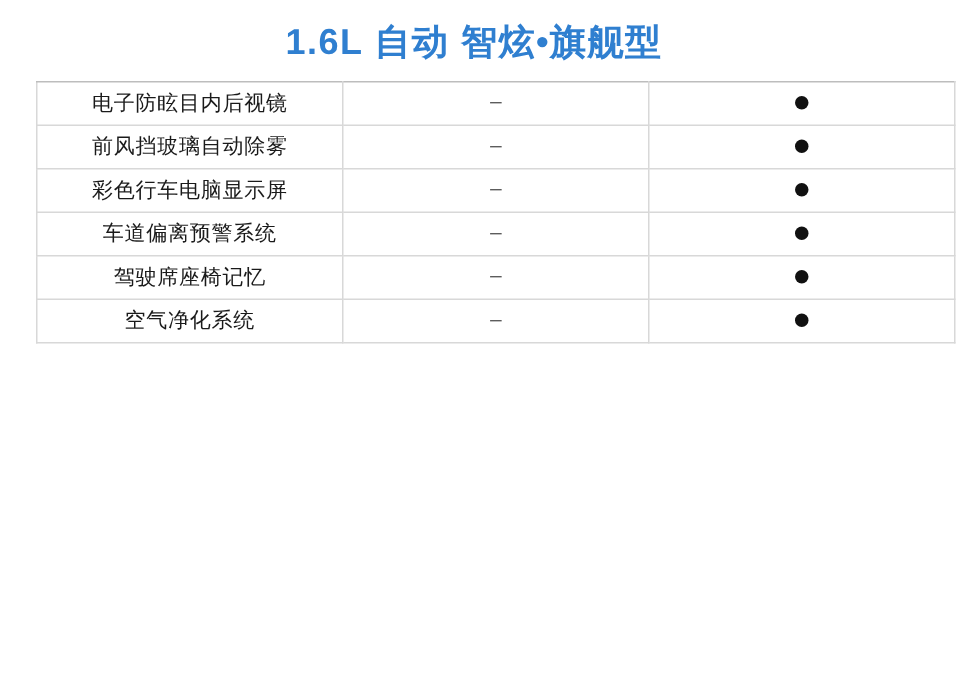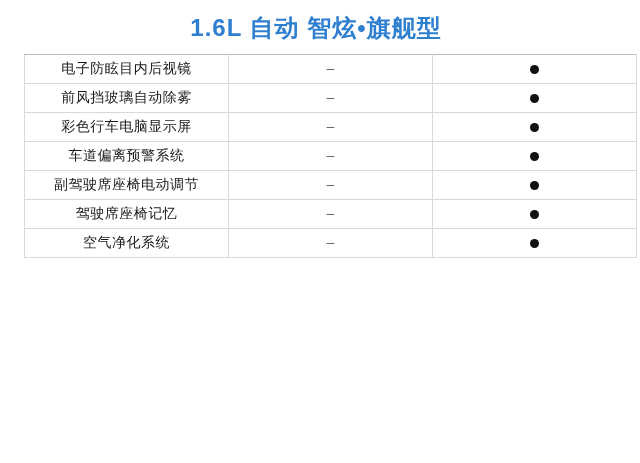--- a/index.html
+++ b/index.html
@@ -115,25 +115,20 @@
           <td class="row-label">彩色行车电脑显示屏</td>
           <td><span class="dash">–</span></td>
           <td><span class="dot"></span></td>
         </tr>
         <tr>
           <td class="row-label">车道偏离预警系统</td>
           <td><span class="dash">–</span></td>
           <td><span class="dot"></span></td>
         </tr>
         <tr>
-          <td class="row-label">副驾驶席座椅电动调节</td>
-          <td><span class="dash">–</span></td>
-          <td><span class="dot"></span></td>
-        </tr>
-        <tr>
           <td class="row-label">驾驶席座椅记忆</td>
           <td><span class="dash">–</span></td>
           <td><span class="dot"></span></td>
         </tr>
         <tr>
           <td class="row-label">空气净化系统</td>
           <td><span class="dash">–</span></td>
           <td><span class="dot"></span></td>
         </tr>
       </tbody>

